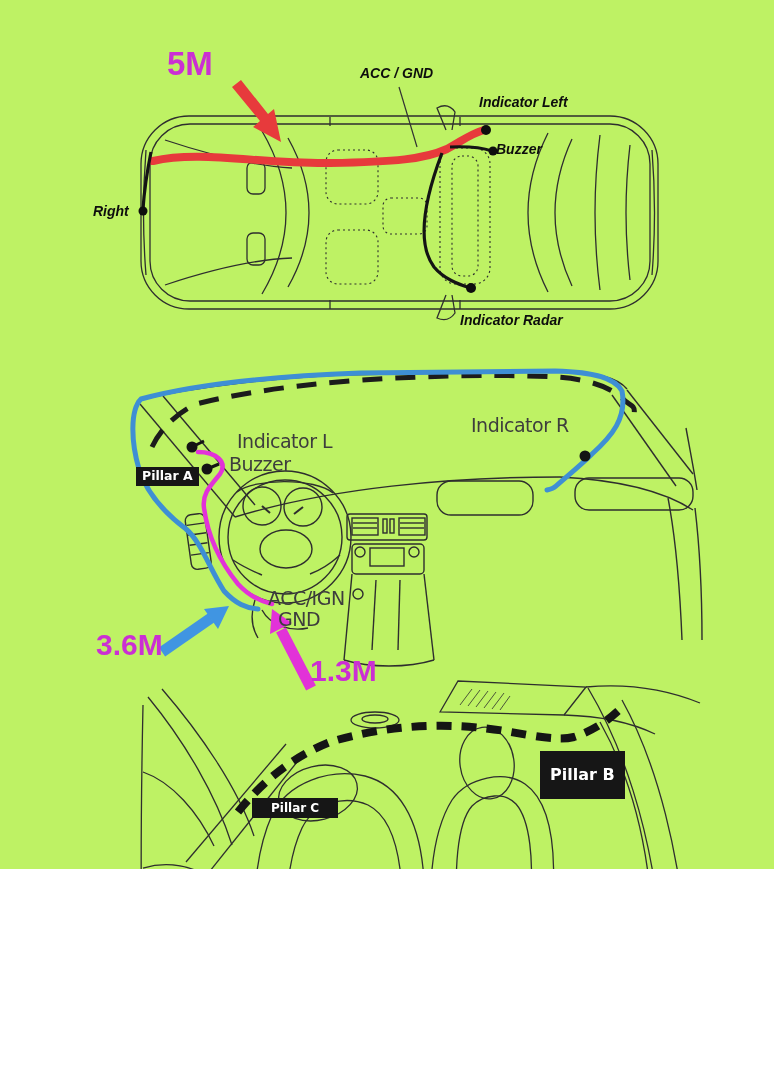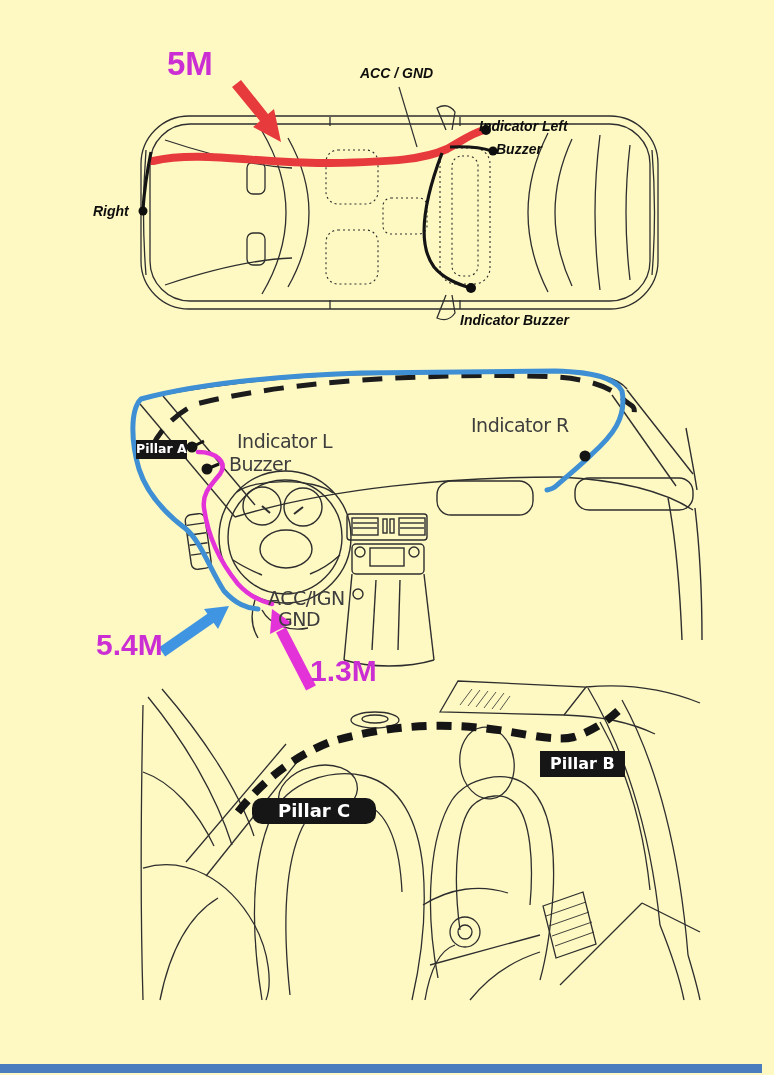--- a/index.html
+++ b/index.html
@@ -1,28 +1,28 @@
 <!DOCTYPE html>
 <html><head>
 <meta charset="utf-8">
 <style>
   html,body{margin:0;padding:0;background:#ffffff;}
-  .page{position:relative;width:774px;height:1075px;background:#fef9c3;overflow:hidden;
+  .page{position:relative;width:774px;height:869px;background:#bef264;overflow:hidden;
         font-family:"DejaVu Sans", sans-serif;}
   svg.art{position:absolute;left:0;top:0;}
   .lbl{position:absolute;white-space:nowrap;line-height:1.05;}
   .lbl-ital{font-family:"Liberation Sans", sans-serif;font-weight:bold;font-style:italic;
             font-size:14px;color:#0d0d0d;}
   .lbl-dash{font-size:19px;color:#3d3d3d;letter-spacing:-0.5px;}
   .lbl-len{font-family:"Liberation Sans", sans-serif;font-weight:bold;color:#cb2fd3;}
   .badge{position:absolute;background:#161616;color:#ffffff;font-weight:bold;
          white-space:nowrap;line-height:1;}
-  .badge-a{left:136px;top:440px;font-size:12.5px;padding:3px 0;}
-  .badge-b{left:540px;top:751px;font-size:16px;padding:5px 10px;}
-  .badge-c{left:252px;top:798px;font-size:18px;padding:4px 26px;border-radius:10px;}
+  .badge-a{left:136px;top:467px;font-size:12.5px;padding:3px 6px;}
+  .badge-b{left:540px;top:751px;font-size:16px;padding:16px 10px;}
+  .badge-c{left:252px;top:798px;font-size:12px;padding:4px 19px;}
   .footer-bar{position:absolute;left:0;top:1064px;width:762px;height:9px;background:#4a7dbe;}
 </style>
 </head>
 <body>
 
 <div class="page">
 
   <svg class="art" width="774" height="1075" viewBox="0 0 774 1075">
 
     <g stroke="#2e2e2e" stroke-width="1.3" fill="none">
@@ -204,31 +204,31 @@
       <path d="M560,985 L642,903"></path>
       <path d="M642,903 L700,932"></path>
       <path d="M688,955 C694,975 698,990 700,1000"></path>
     </g>
 
     <path d="M238,812 C262,782 292,757 330,742 C390,724 450,722 505,731 C535,736 558,741 574,737 C592,731 606,722 618,711" stroke="#151515" stroke-width="8" stroke-dasharray="15 10" fill="none"></path>
   </svg>
 
   <div class="lbl lbl-len" style="left:167px;top:47px;font-size:33px;">5M</div>
   <div class="lbl lbl-ital" style="left:360px;top:66px;">ACC / GND</div>
-  <div class="lbl lbl-ital" style="left:479px;top:95px;margin-top:24px;">Indicator Left</div>
+  <div class="lbl lbl-ital" style="left:479px;top:95px;">Indicator Left</div>
   <div class="lbl lbl-ital" style="left:496px;top:142px;">Buzzer</div>
   <div class="lbl lbl-ital" style="left:93px;top:204px;">Right</div>
-  <div class="lbl lbl-ital" style="left:460px;top:313px;">Indicator Buzzer</div>
+  <div class="lbl lbl-ital" style="left:460px;top:313px;">Indicator Radar</div>
 
   <div class="lbl lbl-dash" style="left:209px;top:432px;margin-left:28px;">Indicator L</div>
   <div class="lbl lbl-dash" style="left:229px;top:455px;">Buzzer</div>
   <div class="badge badge-a">Pillar A</div>
   <div class="lbl lbl-dash" style="left:471px;top:416px;">Indicator R</div>
   <div class="lbl lbl-dash" style="left:268px;top:589px;">ACC/IGN</div>
   <div class="lbl lbl-dash" style="left:278px;top:610px;">GND</div>
-  <div class="lbl lbl-len" style="left:96px;top:629px;font-size:30px;">5.4M</div>
+  <div class="lbl lbl-len" style="left:96px;top:629px;font-size:30px;">3.6M</div>
   <div class="lbl lbl-len" style="left:310px;top:655px;font-size:30px;">1.3M</div>
 
   <div class="badge badge-b">Pillar B</div>
   <div class="badge badge-c">Pillar C</div>
 
   <div class="footer-bar"></div>
 </div>
 
 </body></html>

